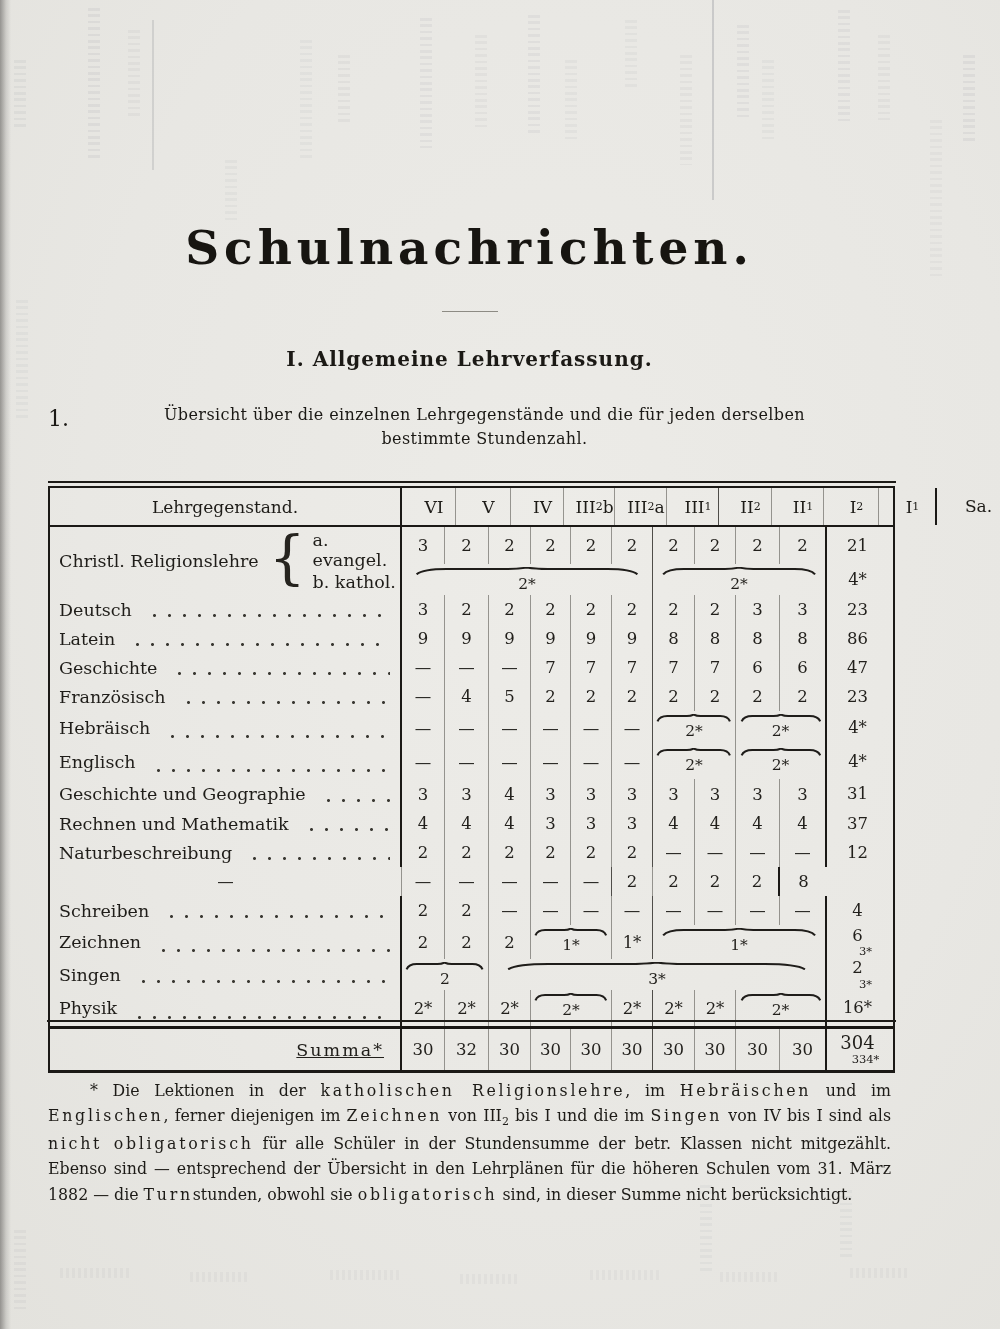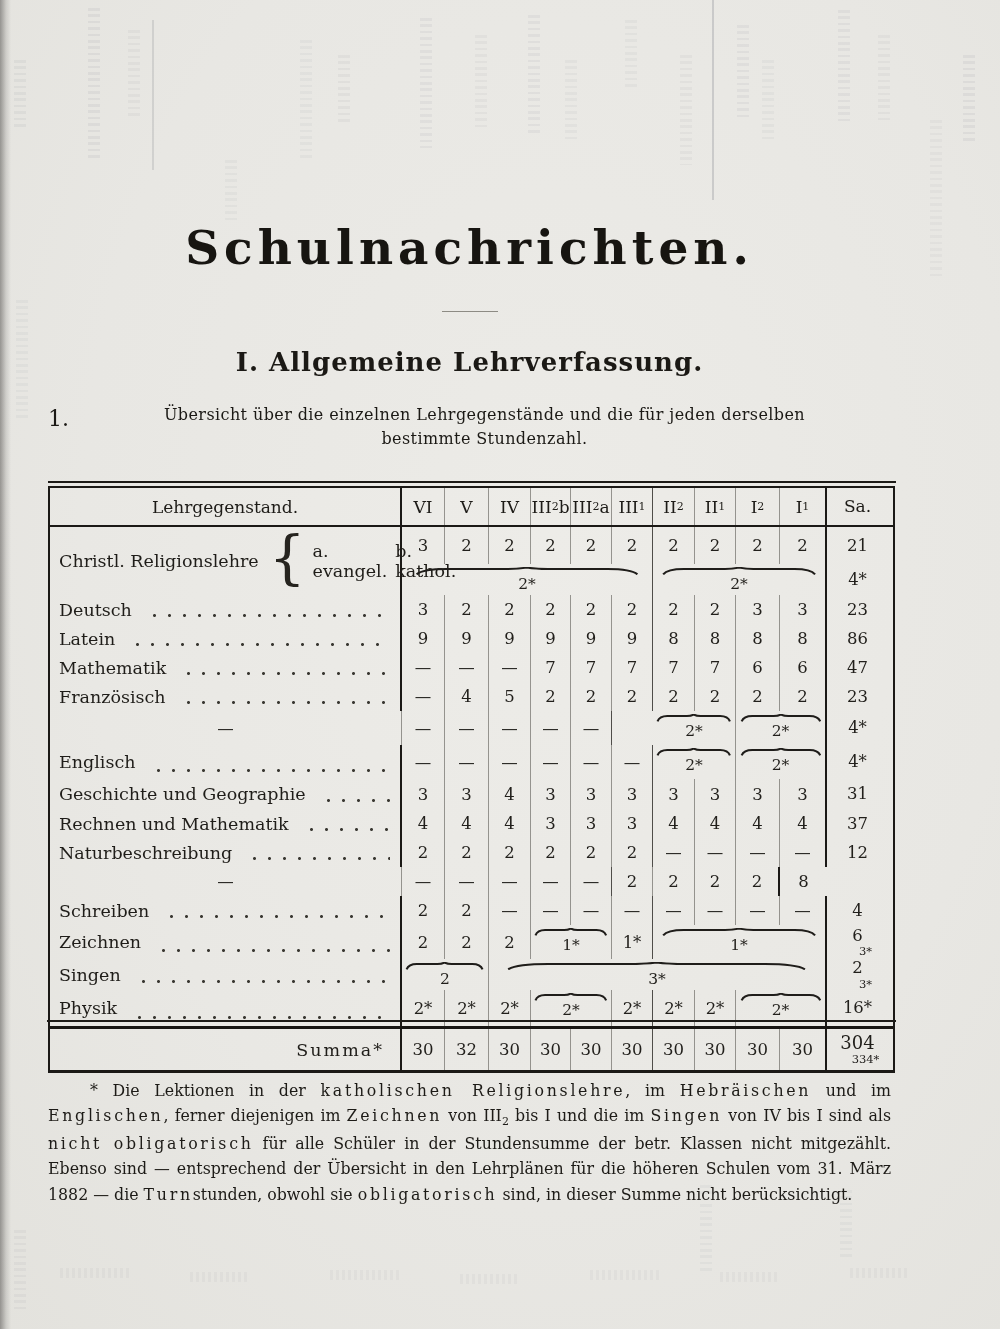--- a/index.html
+++ b/index.html
@@ -12,60 +12,60 @@
   .bs{position:absolute;filter:blur(.7px);pointer-events:none;}
   .v{width:12px;background:repeating-linear-gradient(180deg, rgba(95,98,112,.55) 0 2.6px, transparent 2.6px 6.4px);}
   .hz{height:10px;background:repeating-linear-gradient(90deg, rgba(95,98,112,.5) 0 2.6px, transparent 2.6px 6px);}
   .vl{width:1.6px;background:rgba(112,114,124,.32);}
 
   .content{position:absolute;left:48px;top:0;width:843px;}
   .ttl{position:absolute;top:220px;left:0;width:100%;margin:0;text-align:center;
        font-size:47px;font-weight:700;letter-spacing:5px;color:#171511;}
   .rule{position:absolute;top:311px;left:50%;transform:translateX(-50%);width:56px;border-top:1.6px solid #8d8b84;}
   .sect{position:absolute;top:347px;left:0;width:100%;margin:0;text-align:center;
-        font-size:26px;font-weight:700;letter-spacing:1px;color:#1b1915;}
+        font-size:20px;font-weight:700;letter-spacing:1px;color:#1b1915;}
   .itemnum{position:absolute;top:406px;left:0;font-size:22px;color:#1b1915;}
   .itemhead{position:absolute;top:403px;left:30px;width:calc(100% - 30px);text-align:center;
             font-size:16px;line-height:1.5;color:#1b1915;letter-spacing:.4px;}
 
   
   .tbl{position:absolute;top:486px;left:0;width:843px;border:2.5px solid #1b1916;border-bottom-width:3.2px;background:rgba(255,255,255,.06);}
   .tbl::before{content:'';position:absolute;left:-2.5px;right:-2.5px;top:-7.5px;border-top:2.2px solid #1d1b17;}
   .tr{display:grid;grid-template-columns:352px 43px 44px 42px 40px 41px 41px 42px 41px 44px 47px 61px;}
-  .h{height:37px;border-bottom:2.4px solid #1b1916;}
+  .h{height:37px;border-bottom:2.4px solid #1b1916;gap:11px;}
   .rn{height:29px;}
   .rb{height:34px;}
   .rs{height:31px;}
   .rt{height:36px;}
   .rel{grid-template-rows:37px 31px;}
   .rsum{height:41px;border-top:3px solid #171512;position:relative;}
   .rsum::before{content:'';position:absolute;top:-9px;left:-3px;right:-3px;border-top:2.2px solid #1d1b17;}
 
   .c{display:flex;align-items:center;justify-content:center;border-right:1px solid rgba(62,60,54,.5);
      font-size:16.5px;color:#211f1b;}
   .hd{font-size:17px;color:#1d1b17;}
   .hv{border-right:2.3px solid #1b1916;}
   .md{border-right-width:1.6px;border-right-color:rgba(40,38,34,.8);}
   .sa{border-right:none;flex-direction:column;line-height:1.05;}
   .sub{font-size:11.5px;margin-left:16px;margin-top:1px;color:#242220;}
   .lblc{justify-content:flex-start;padding-left:9px;border-right:2.3px solid #1b1916;}
   .lab{font-size:17.5px;white-space:nowrap;color:#1f1d19;}
   .dots{flex:1;margin:0 10px 6px 13px;align-self:flex-end;height:5px;
         background-image:radial-gradient(circle, #3a3832 1.35px, rgba(0,0,0,0) 1.5px);
         background-size:15px 5px;background-repeat:repeat-x;background-position:2px center;}
-  .sumlbl{justify-content:flex-end;padding-right:16px;letter-spacing:2px;}
+  .sumlbl{justify-content:flex-end;padding-right:16px;letter-spacing:2px;text-decoration:underline;}
   .ssub{vertical-align:sub;font-size:11px;}
   
   .bc{flex-direction:column;justify-content:flex-start;padding-top:3px;}
   .bc span{font-size:15.5px;margin-top:0px;}
   .ob{display:block;width:92%;height:8px;}
   
   .rellbl{display:flex;align-items:center;}
   .curly{font-size:58px;font-weight:300;line-height:.85;margin:0 7px 4px 10px;color:#26241f;}
-  .relopts{display:flex;flex-direction:row;gap:8px;font-size:17.5px;color:#1f1d19;}
+  .relopts{display:flex;flex-direction:column;gap:2px;font-size:17.5px;color:#1f1d19;}
 
   .foot{position:absolute;top:1078px;left:0;width:843px;margin:0;font-size:15.8px;line-height:1.6;
         text-align:justify;text-indent:42px;color:#1d1b17;}
   .g{letter-spacing:.17em;}
 </style>
 </head>
 <body>
 
 <div class="page">
 
@@ -228,21 +228,21 @@
         <div class="c md">9</div>
         <div class="c">8</div>
         <div class="c">8</div>
         <div class="c">8</div>
         <div class="c hv">8</div>
         <div class="c sa">86</div>
       </div>
 
       <div class="tr rn">
         <div class="c lblc">
-            <span class="lab">Mathematik</span>
+            <span class="lab">Geschichte</span>
             <span class="dots"></span>
           </div>
         <div class="c">—</div>
         <div class="c">—</div>
         <div class="c">—</div>
         <div class="c">7</div>
         <div class="c">7</div>
         <div class="c md">7</div>
         <div class="c">7</div>
         <div class="c">7</div>
@@ -263,20 +263,24 @@
         <div class="c">2</div>
         <div class="c md">2</div>
         <div class="c">2</div>
         <div class="c">2</div>
         <div class="c">2</div>
         <div class="c hv">2</div>
         <div class="c sa">23</div>
       </div>
 
       <div class="tr rb">
+        <div class="c lblc">
+            <span class="lab">Hebräisch</span>
+            <span class="dots"></span>
+          </div>
         <div class="c">—</div>
         <div class="c">—</div>
         <div class="c">—</div>
         <div class="c">—</div>
         <div class="c">—</div>
         <div class="c md">—</div>
         <div class="c bc" style="grid-column:8/10;">
           <svg class="ob" viewBox="0 0 100 12" preserveAspectRatio="none">
               <path d="M2,11 C4,5 8,3 15,3 L41,3 C45,3 48,2 50,0.8 C52,2 55,3 59,3 L85,3 C92,3 96,5 98,11" fill="none" stroke="#1f1d1a" stroke-width="2.1" vector-effect="non-scaling-stroke"></path>
             </svg>

